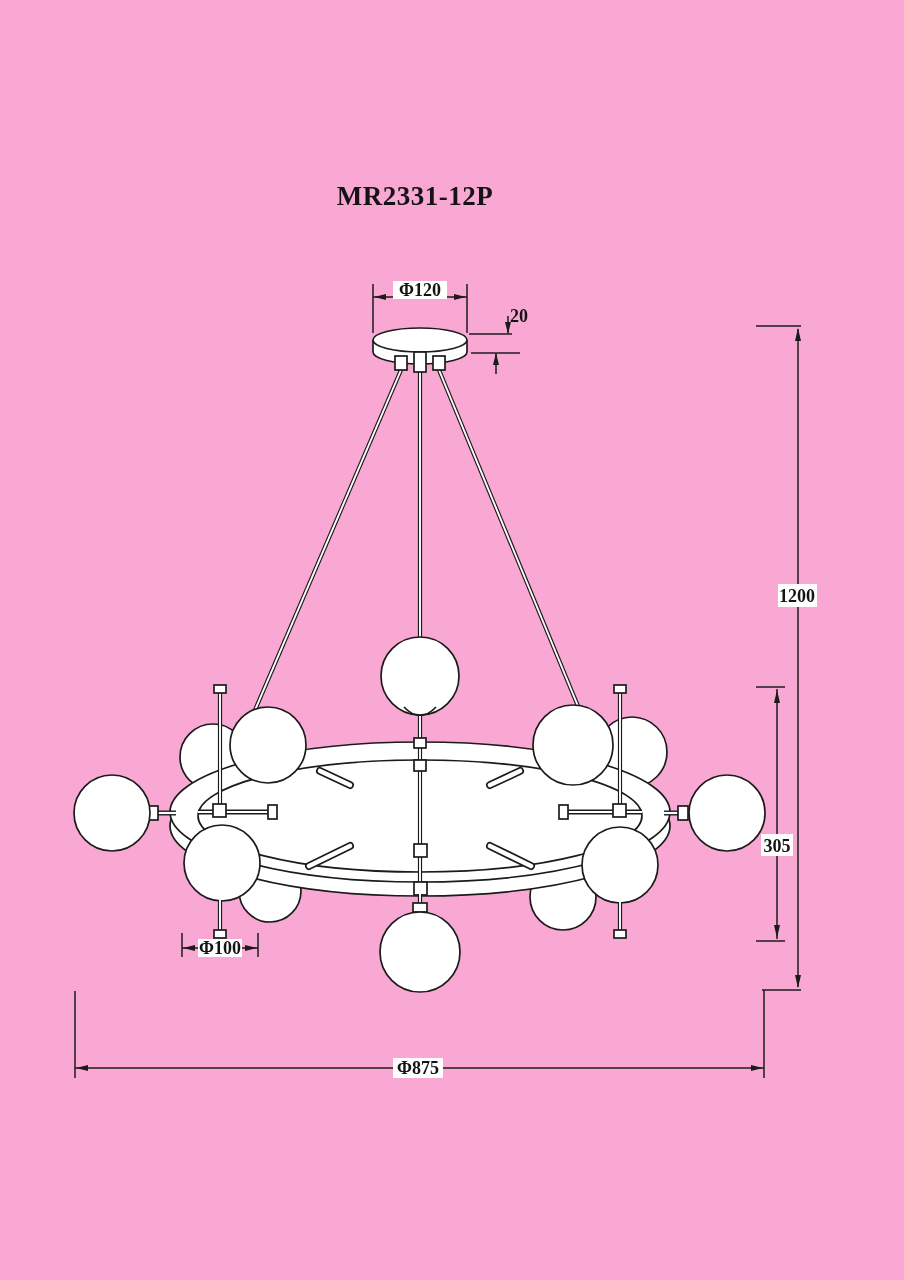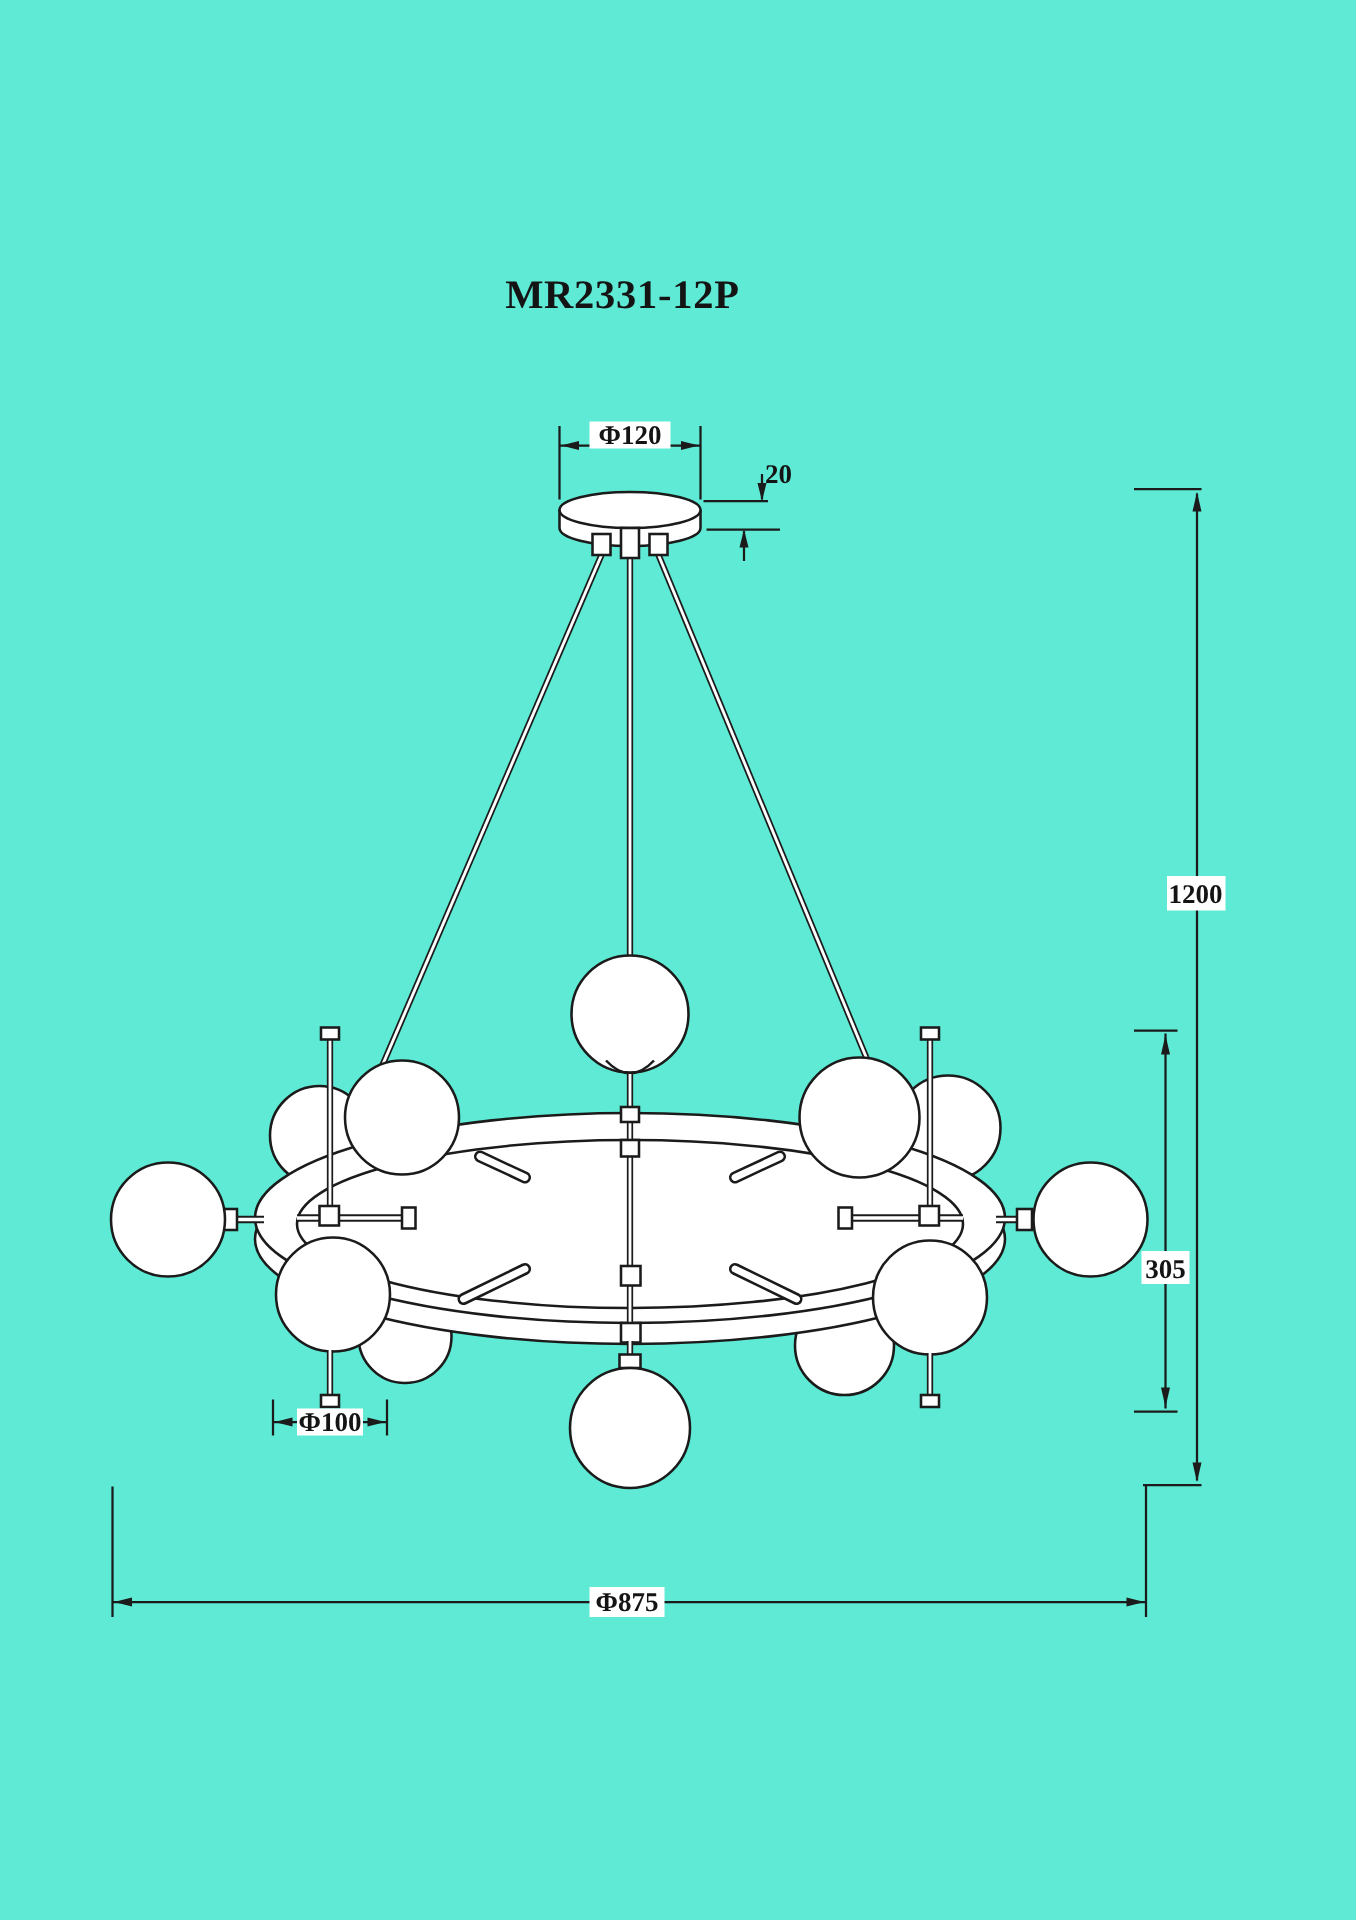--- a/index.html
+++ b/index.html
@@ -1,16 +1,16 @@
 <!DOCTYPE html>
 <html><head>
 <meta charset="utf-8">
 <style>
   html,body{margin:0;padding:0;background:#e8e8e8;}
-  .page{width:904px;height:1280px;background:#5eead4;position:relative;margin:0 auto;
+  .page{width:904px;height:1280px;background:#f9a8d4;position:relative;margin:0 auto;
         font-family:"Liberation Serif","DejaVu Serif",serif;}
   svg{display:block;}
   
   .s  {stroke:#1b1b1b;fill:none;stroke-width:1.7;}
   .fw {fill:#ffffff;stroke:#1b1b1b;stroke-width:1.7;}
   .rb {stroke:#1b1b1b;stroke-width:4.2;fill:none;}
   .rw {stroke:#ffffff;stroke-width:1.9;fill:none;}
   .pb {stroke:#1b1b1b;stroke-width:8;stroke-linecap:round;fill:none;}
   .pw {stroke:#ffffff;stroke-width:4.6;stroke-linecap:round;fill:none;}
   .tb {stroke:#1b1b1b;stroke-width:5;fill:none;}

